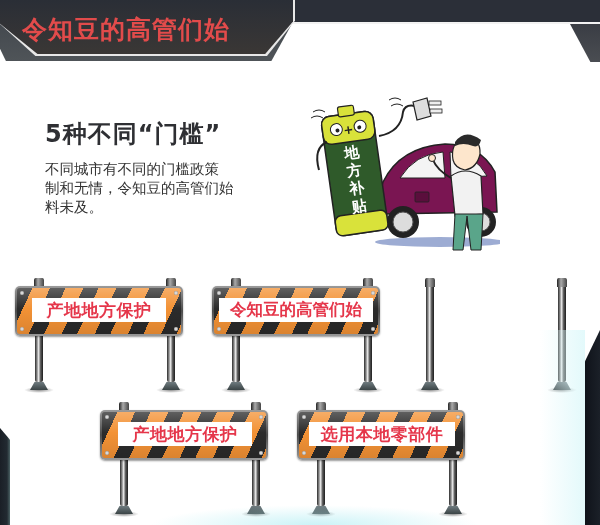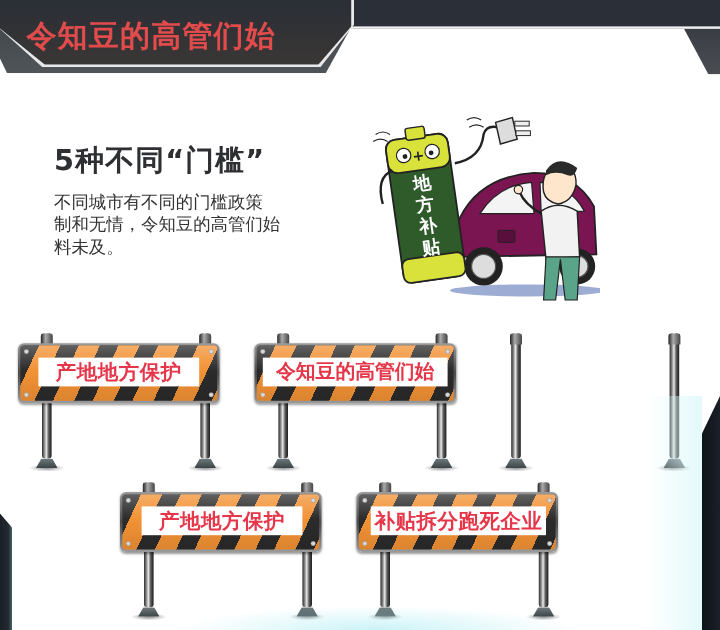--- a/index.html
+++ b/index.html
@@ -280,21 +280,21 @@
   <div class="shadow l"></div>
   <div class="shadow r"></div>
   <div class="foot l"></div>
   <div class="foot r"></div>
   <div class="sign-frame">
     <div class="sign-stripes">
       <i class="bolt" style="left:3px;top:3px"></i>
       <i class="bolt" style="right:3px;top:3px"></i>
       <i class="bolt" style="left:3px;bottom:3px"></i>
       <i class="bolt" style="right:3px;bottom:3px"></i>
-      <div class="sign-label" style="left:10px;right:8px">补贴拆分跑死企业</div>
+      <div class="sign-label" style="left:10px;right:8px">选用本地零部件</div>
     </div>
   </div>
 </div>
 
 <div class="right-glow"></div>
 <div class="bottom-glow"></div>
 <div class="edge-left"></div>
 <div class="edge-right"></div>
 
 </body></html>

